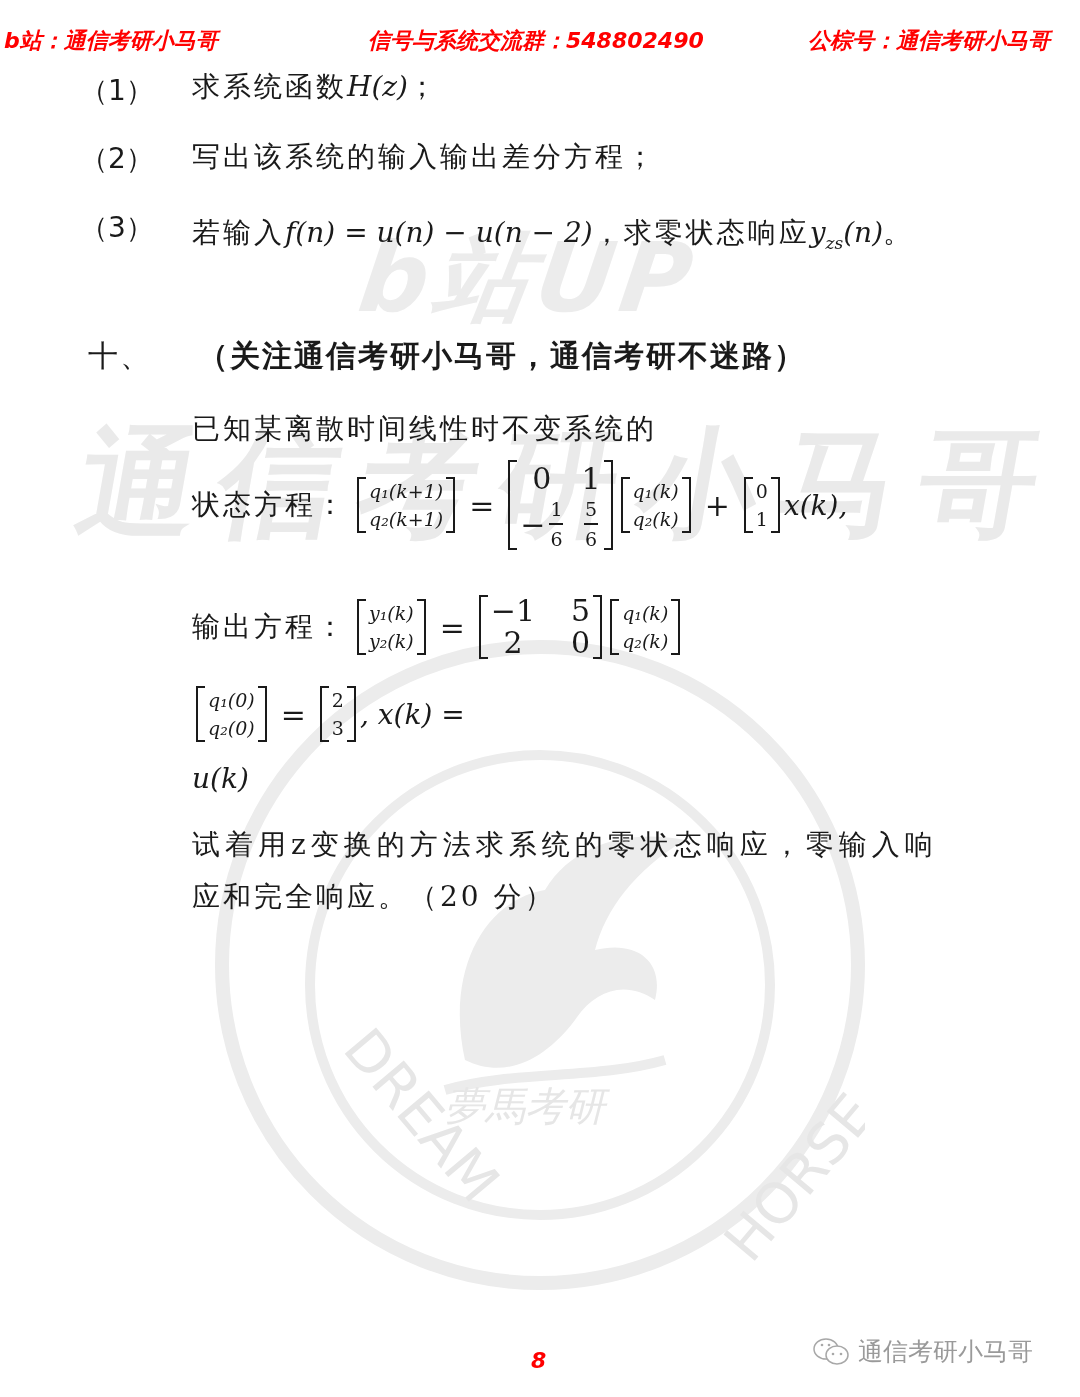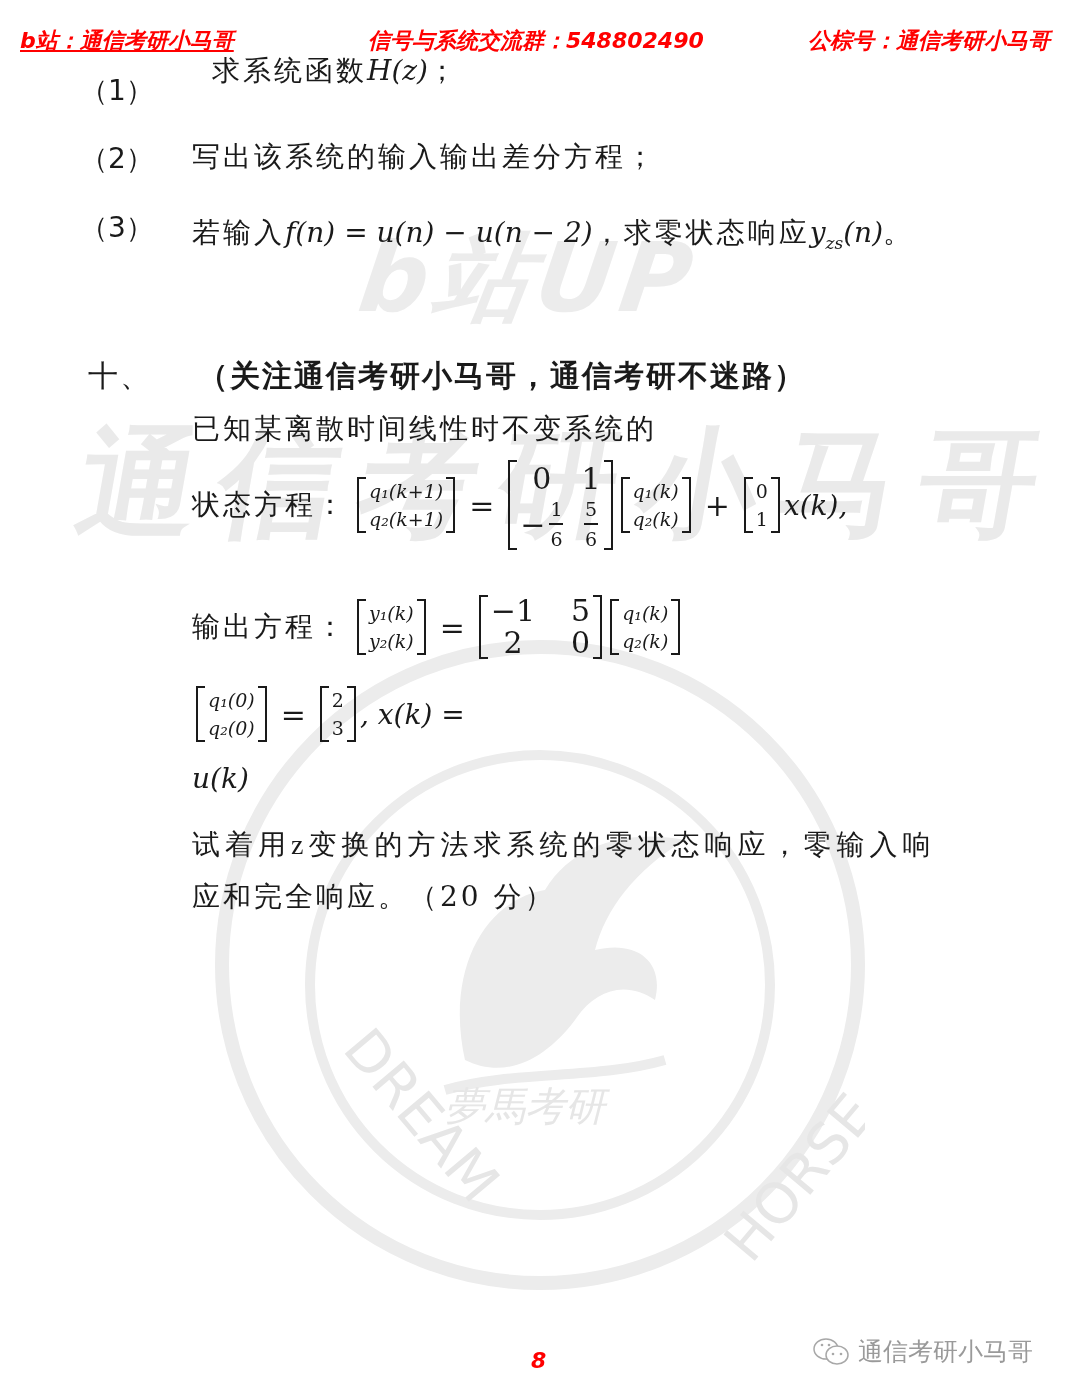--- a/index.html
+++ b/index.html
@@ -11,29 +11,29 @@
   .wm-bzhan { left:360px; top:215px; font-size:96px; font-style:italic; font-weight:bold;
               font-family:"DejaVu Sans", sans-serif; letter-spacing:6px; color:#ececec; transform:skewX(-8deg); }
   .wm-big { left:80px; top:405px; font-size:118px; font-weight:bold; letter-spacing:22px;
             font-family:"DejaVu Sans", sans-serif; color:#eaeaea; transform:skewX(-10deg); white-space:nowrap; }
   .wm-seal { left:215px; top:640px; width:650px; height:650px; }
 
   
   .header { position:absolute; top:26px; left:0; width:1080px; height:30px; }
   .hdr { position:absolute; top:0; color:#ff0000; font-weight:bold; font-style:italic;
          font-family:"DejaVu Sans", sans-serif; font-size:22px; white-space:nowrap; }
-  .hdr-left { left:20px;text-decoration:underline; }
+  .hdr-left { left:4px; }
   .hdr-mid { left:368px; }
   .hdr-right { left:808px; }
   .num { position:absolute; left:80px; font-size:28px; font-family:"DejaVu Sans", sans-serif; }
   .txt { position:absolute; left:192px; font-size:28px; letter-spacing:3px; white-space:nowrap; }
   .math { font-family:"DejaVu Serif", serif; font-style:italic; letter-spacing:0; }
   sub { font-size:17px; }
 
-  .sec-title { position:absolute; left:88px; top:356px; font-size:30px; font-weight:bold; letter-spacing:2px; white-space:nowrap; }
+  .sec-title { position:absolute; left:88px; top:336px; font-size:30px; font-weight:bold; letter-spacing:2px; white-space:nowrap; }
   .sec-num { margin-right:46px; font-weight:normal; }
 
   
   .eqrow { position:absolute; left:192px; display:flex; align-items:center; font-size:28px; }
   .lbl { letter-spacing:3px; margin-right:6px; }
   .mat { display:inline-flex; align-items:stretch; margin:0 4px; }
   .br { width:7px; border:2px solid #1a1a1a; }
   .br.l { border-right:none; }
   .br.r { border-left:none; }
   .cells { display:grid; column-gap:18px; padding:0 3px; align-items:center; justify-items:center; }
@@ -68,21 +68,21 @@
 </svg>
 
 <div class="header">
   <span class="hdr hdr-left">b站：通信考研小马哥</span>
   <span class="hdr hdr-mid">信号与系统交流群：548802490</span>
   <span class="hdr hdr-right">公棕号：通信考研小马哥</span>
 </div>
 
 <div>
   <span class="num" style="top:72px;">（1）</span>
-  <span class="txt" style="top:52px;margin-left:20px;"><span>求系统函数</span><span class="math">H(z)</span><span>；</span></span>
+  <span class="txt" style="top:68px;"><span>求系统函数</span><span class="math">H(z)</span><span>；</span></span>
 </div>
 <div>
   <span class="num" style="top:140px;">（2）</span>
   <span class="txt" style="top:138px;">写出该系统的输入输出差分方程；</span>
 </div>
 <div>
   <span class="num" style="top:209px;">（3）</span>
   <span class="txt" style="top:214px;"><span>若输入</span><span class="math">f(n) = u(n) − u(n − 2)</span><span>，求零状态响应</span><span class="math">y</span><sub class="math">zs</sub><span class="math">(n)</span><span>。</span></span>
 </div>
 
@@ -189,21 +189,21 @@
       <span class="cells c1">
     <span class="small" style="font-style:normal;">2</span>
         <span class="small" style="font-style:normal;">3</span>
   </span>
       <span class="br r"></span>
     </span>
   <span class="math">, x(k) =</span>
 </div>
 <div class="txt math" style="top:762px;">u(k)</div>
 
-<div class="txt" style="top:826px;letter-spacing:5px;font-family:Liberation Serif, serif;">试着用z变换的方法求系统的零状态响应，零输入响</div>
+<div class="txt" style="top:826px;letter-spacing:5px;">试着用z变换的方法求系统的零状态响应，零输入响</div>
 <div class="txt" style="top:878px;">应和完全响应。（20 分）</div>
 
 <div class="footer-page">8</div>
 <div class="footer-brand">
   <svg class="wechat" viewBox="0 0 40 30">
     <ellipse cx="14" cy="12" rx="12" ry="10" fill="none" stroke="#a8a8a8" stroke-width="1.5"></ellipse>
     <ellipse cx="25" cy="18" rx="11" ry="9" fill="#fff" stroke="#a8a8a8" stroke-width="1.5"></ellipse>
     <circle cx="21" cy="17" r="1.3" fill="#a8a8a8"></circle>
       <circle cx="29" cy="17" r="1.3" fill="#a8a8a8"></circle>
     <circle cx="10" cy="8" r="1.3" fill="#a8a8a8"></circle>

